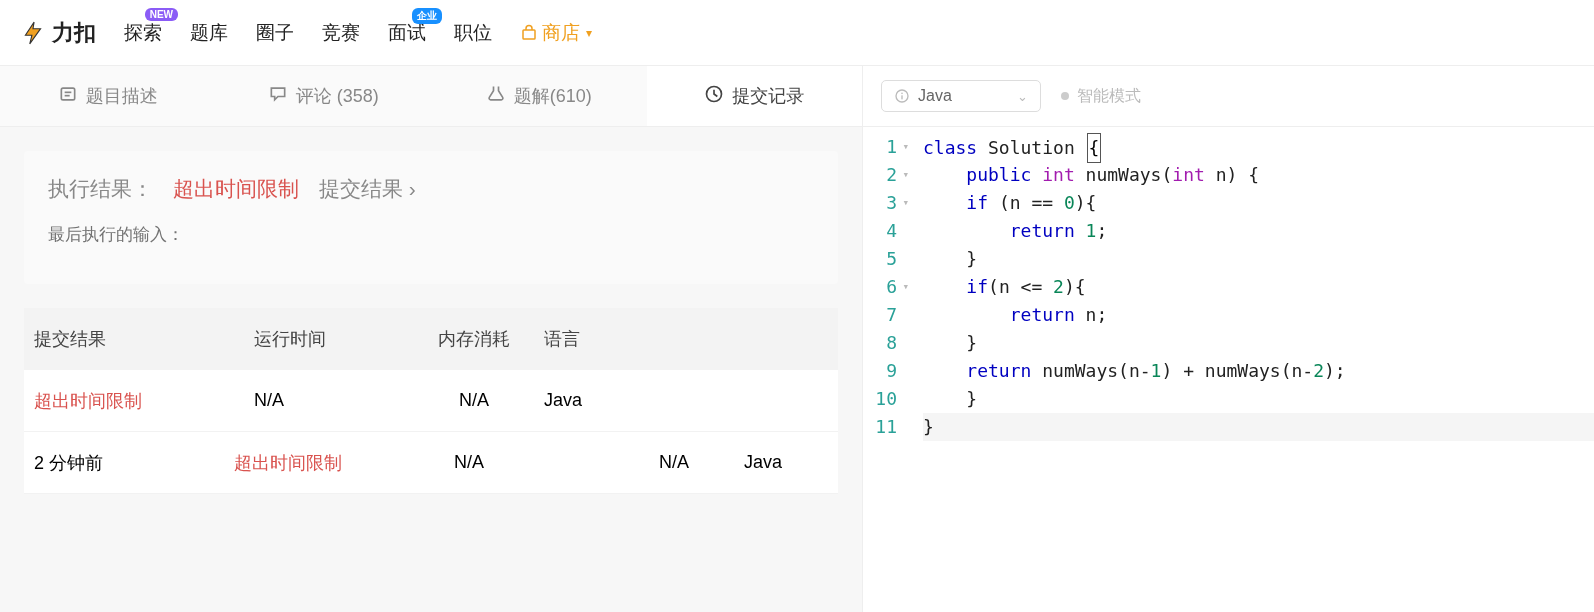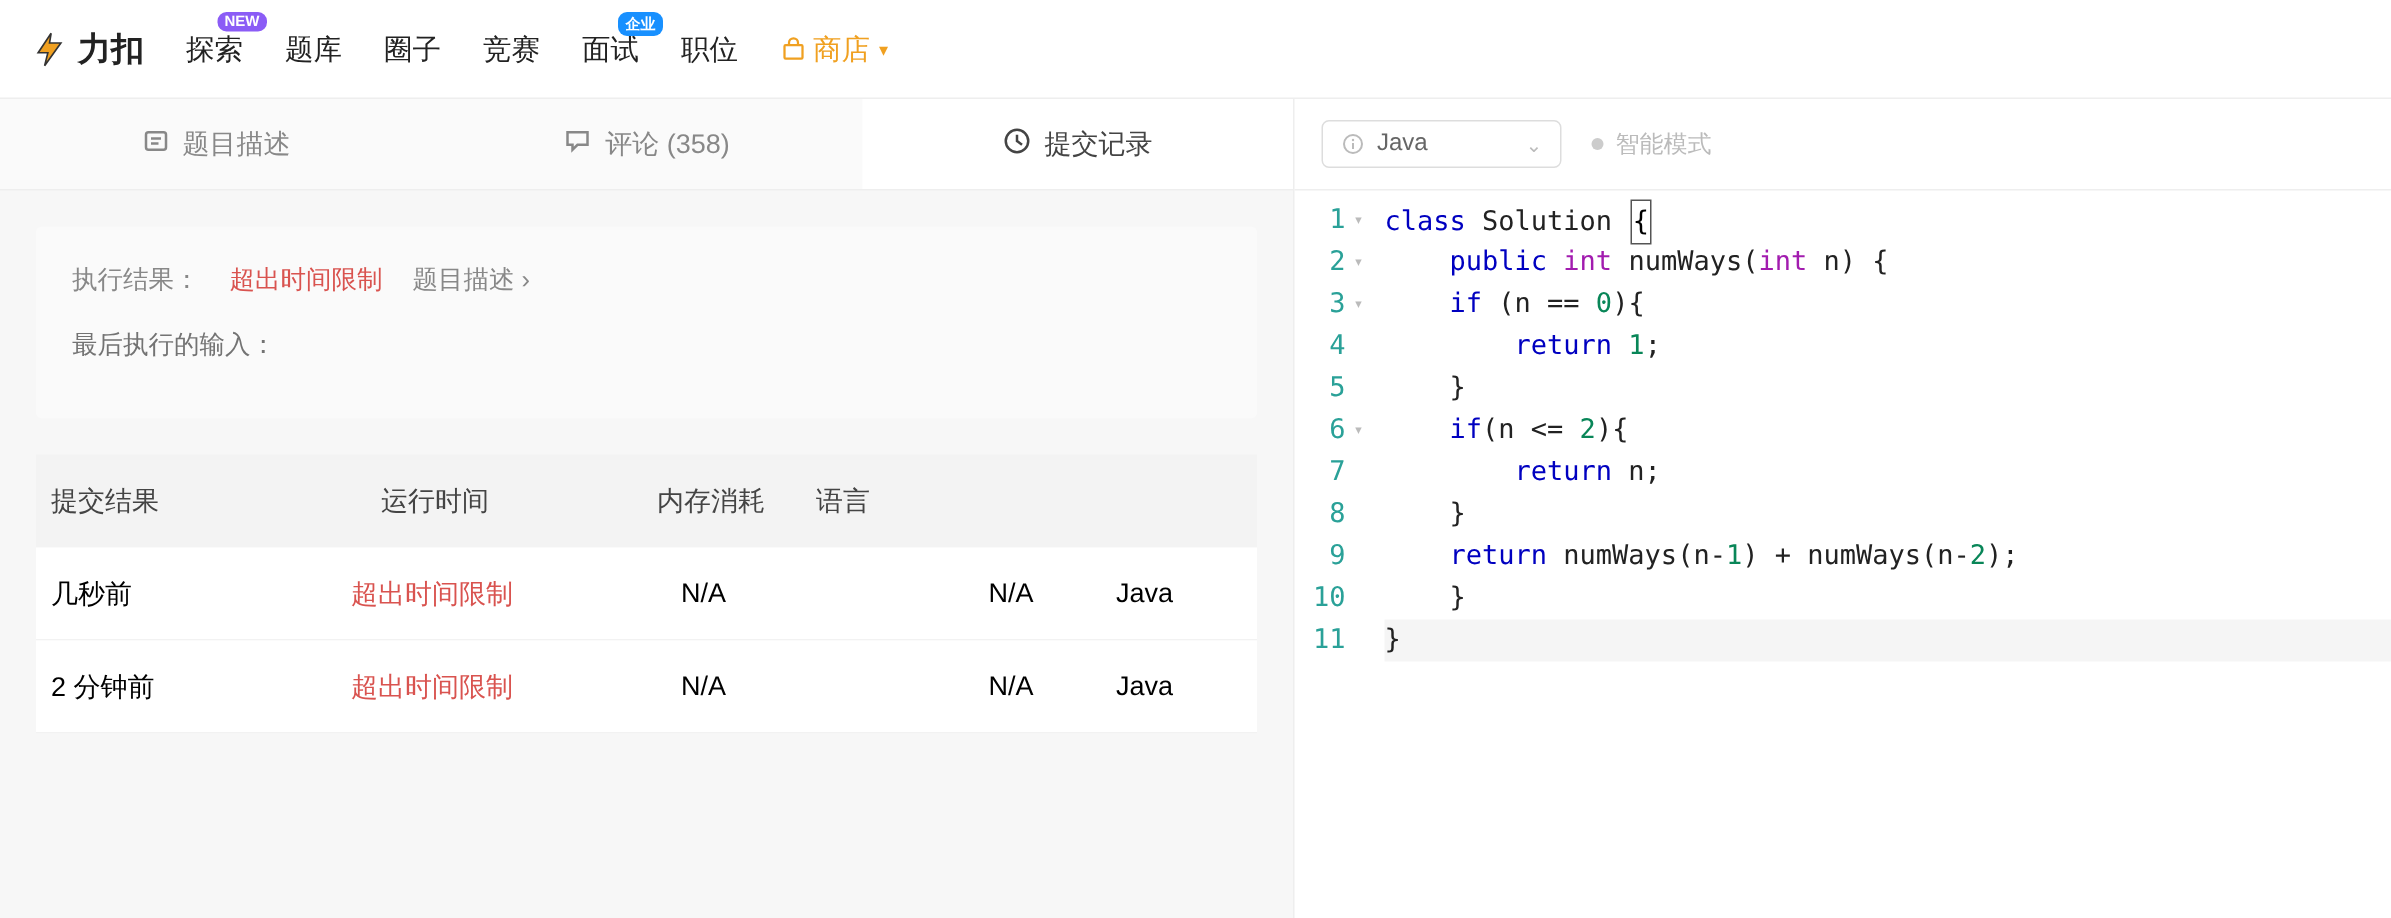--- a/index.html
+++ b/index.html
@@ -23,21 +23,21 @@
   .right { flex: 1; background: #fff; border-left: 1px solid #eee; display: flex; flex-direction: column; }
 
   
   .left-tabs { display: flex; background: #fafafa; border-bottom: 1px solid #eee; }
   .ltab { flex: 1; display: flex; align-items: center; justify-content: center; gap: 8px; height: 60px; font-size: 18px; color: #888; cursor: pointer; }
   .ltab.active { background: #fff; color: #444; }
   .ltab-icon { width: 20px; height: 20px; }
 
   
   .result-panel { margin: 24px; background: #fafafa; padding: 24px; border-radius: 4px; }
-  .result-row { display: flex; align-items: center; gap: 20px; margin-bottom: 20px; font-size: 17px; }
+  .result-row { display: flex; align-items: center; gap: 20px; margin-bottom: 20px; font-size: 21px; }
   .result-label { color: #888; }
   .result-status { color: #d9534f; }
   .result-more { color: #888; cursor: pointer; }
   .last-input-label { color: #737373; font-size: 17px; margin-bottom: 14px; }
   .input-box { background: #fff; border: 1px solid #e6e6e6; padding: 12px 16px; font-size: 17px; color: #333; border-radius: 3px; }
 
   
   .sub-table { margin: 0 24px; }
   .sub-head, .sub-row { display: flex; align-items: center; height: 62px; font-size: 18px; padding: 0 10px; }
   .sub-head { background: #f3f3f3; color: #444; font-weight: 500; }
@@ -103,48 +103,53 @@
               <line x1="8" y1="14" x2="14" y2="14" stroke="currentColor" stroke-width="2"></line>
             </svg></span>
           <span>题目描述</span>
         </div>
         <div class="ltab">
           <span><svg class="ltab-icon" viewBox="0 0 24 24">
               <path d="M4 5 h16 v10 h-8 l-4 4 v-4 h-4 z" fill="none" stroke="currentColor" stroke-width="2"></path>
             </svg></span>
           <span>评论 (358)</span>
         </div>
+        <div class="ltab">
+          <span><svg class="ltab-icon" viewBox="0 0 24 24">
+              <path d="M9 3 v5 l-5 8 a2 2 0 0 0 2 3 h12 a2 2 0 0 0 2-3 l-5-8 V3" fill="none" stroke="currentColor" stroke-width="2"></path>
+            </svg></span>
+          <span>题解(610)</span>
+        </div>
         <div class="ltab active">
           <span><svg class="ltab-icon" viewBox="0 0 24 24">
               <circle cx="12" cy="12" r="9" fill="none" stroke="currentColor" stroke-width="2"></circle>
               <path d="M12 7 v5 l4 3" fill="none" stroke="currentColor" stroke-width="2"></path>
             </svg></span>
           <span>提交记录</span>
         </div>
       </div>
 
     <div class="result-panel">
       <div class="result-row">
         <span class="result-label">执行结果：</span>
         <span class="result-status">超出时间限制</span>
-        <span class="result-more">题目描述 ›</span>
+        <span class="result-more">提交结果 ›</span>
       </div>
       <div class="last-input-label">最后执行的输入：</div>
     </div>
 
     <div class="sub-table">
       <div class="sub-head">
         <div class="col-result">提交结果</div>
         <div class="col-runtime">运行时间</div>
         <div class="col-memory">内存消耗</div>
         <div class="col-lang">语言</div>
       </div>
       <div id="table-rows">
           <div class="sub-row">
-            <div class="col-time">几秒前</div>
             <div class="col-result status-fail">超出时间限制</div>
             <div class="col-runtime">N/A</div>
             <div class="col-memory">N/A</div>
             <div class="col-lang">Java</div>
           </div>
           <div class="sub-row">
             <div class="col-time">2 分钟前</div>
             <div class="col-result status-fail">超出时间限制</div>
             <div class="col-runtime">N/A</div>
             <div class="col-memory">N/A</div>

